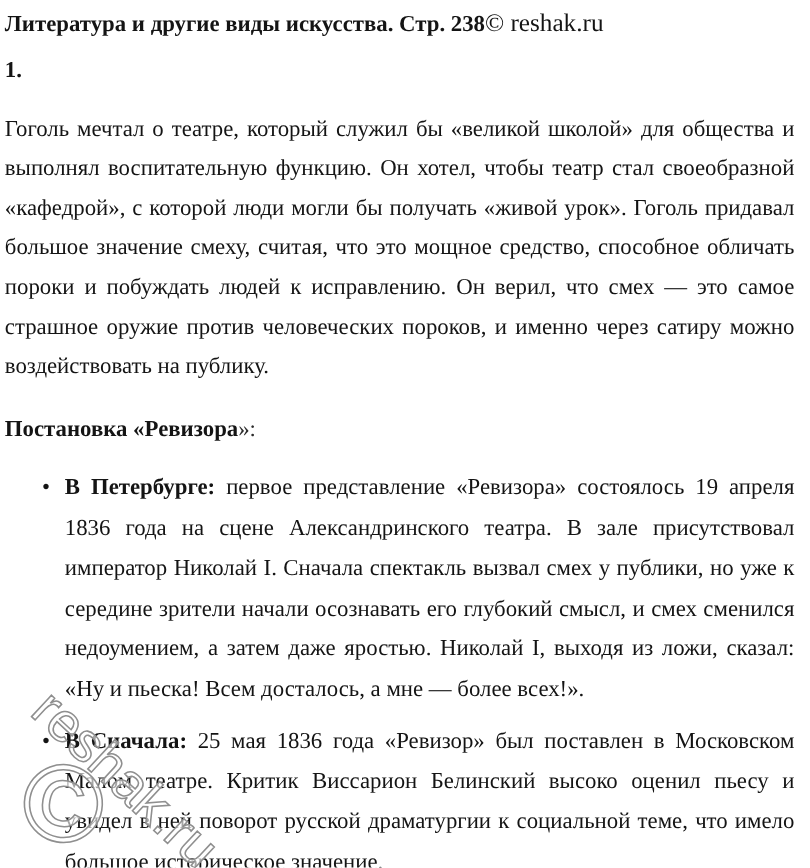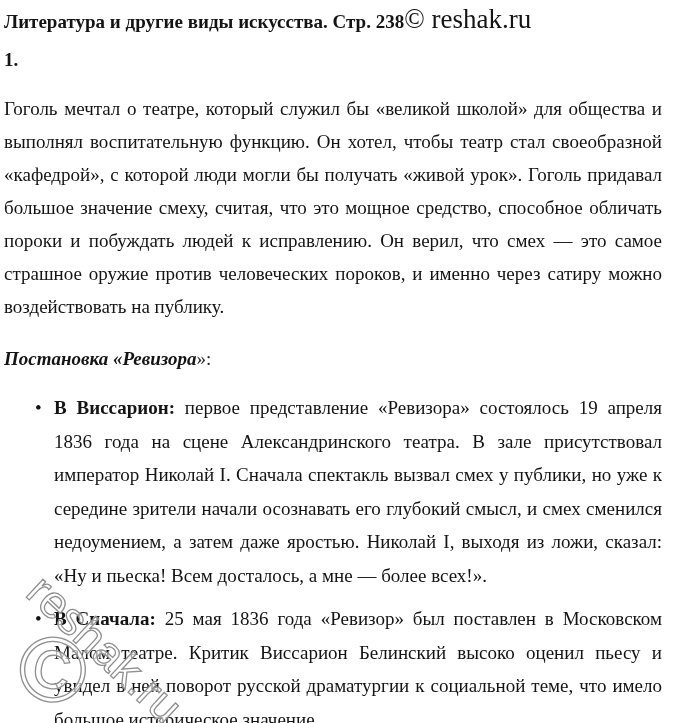--- a/index.html
+++ b/index.html
@@ -23,41 +23,41 @@
     justify-content: flex-start;
     align-items: baseline;
   }
   .doc-title {
     font-weight: bold;
     font-size: 19px;
     line-height: 26px;
     white-space: nowrap;
   }
   .brand {
-    font-size: 27px;
+    font-size: 21px;
     line-height: 26px;
     white-space: nowrap;
   }
   .task-number {
     font-weight: bold;
     font-size: 19px;
     line-height: 26px;
     margin-top: 12px;
   }
   .intro {
     font-size: 19px;
     line-height: 33px;
     text-align: justify;
   }
   .section-heading {
     margin-top: 18px;
     font-size: 19px;
     line-height: 33px;
   }
-  .section-heading .hb { font-weight: bold; font-style: italic; }
+  .section-heading .hb { font-weight: bold; }
   .section-heading .ht { font-weight: normal; color: #2b2b2b; }
   ul.bullets {
     list-style: none;
     margin: 16px 0 0 0;
     padding: 0 0 0 50px;
   }
   ul.bullets li {
     position: relative;
     font-size: 19px;
     line-height: 33.5px;
@@ -95,21 +95,21 @@
   <div class="task-number">1.</div>
 
   <p class="intro">Гоголь мечтал о театре, который служил бы «великой школой» для общества и выполнял воспитательную функцию. Он хотел, чтобы театр стал своеобразной «кафедрой», с которой люди могли бы получать «живой урок». Гоголь придавал большое значение смеху, считая, что это мощное средство, способное обличать пороки и побуждать людей к исправлению. Он верил, что смех — это самое страшное оружие против человеческих пороков, и именно через сатиру можно воздействовать на публику.</p>
 
   <div class="section-heading">
     <span class="hb">Постановка «Ревизора</span><span class="ht">»:</span>
   </div>
 
   <ul class="bullets">
     <li>
-      <span class="lead">В Виссарион:</span>
+      <span class="lead">В Петербурге:</span>
       <span>первое представление «Ревизора» состоялось 19 апреля 1836 года на сцене Александринского театра. В зале присутствовал император Николай I. Сначала спектакль вызвал смех у публики, но уже к середине зрители начали осознавать его глубокий смысл, и смех сменился недоумением, а затем даже яростью. Николай I, выходя из ложи, сказал: «Ну и пьеска! Всем досталось, а мне — более всех!».</span>
     </li>
     <li>
       <span class="lead">В Сначала:</span>
       <span>25 мая 1836 года «Ревизор» был поставлен в Московском Малом театре. Критик Виссарион Белинский высоко оценил пьесу и увидел в ней поворот русской драматургии к социальной теме, что имело большое историческое значение.</span>
     </li>
   </ul>
 
 </div>
 

